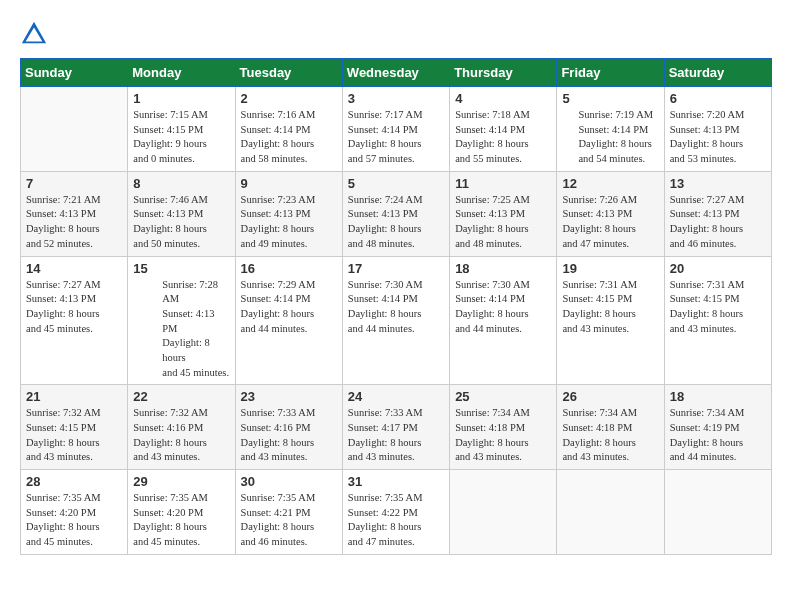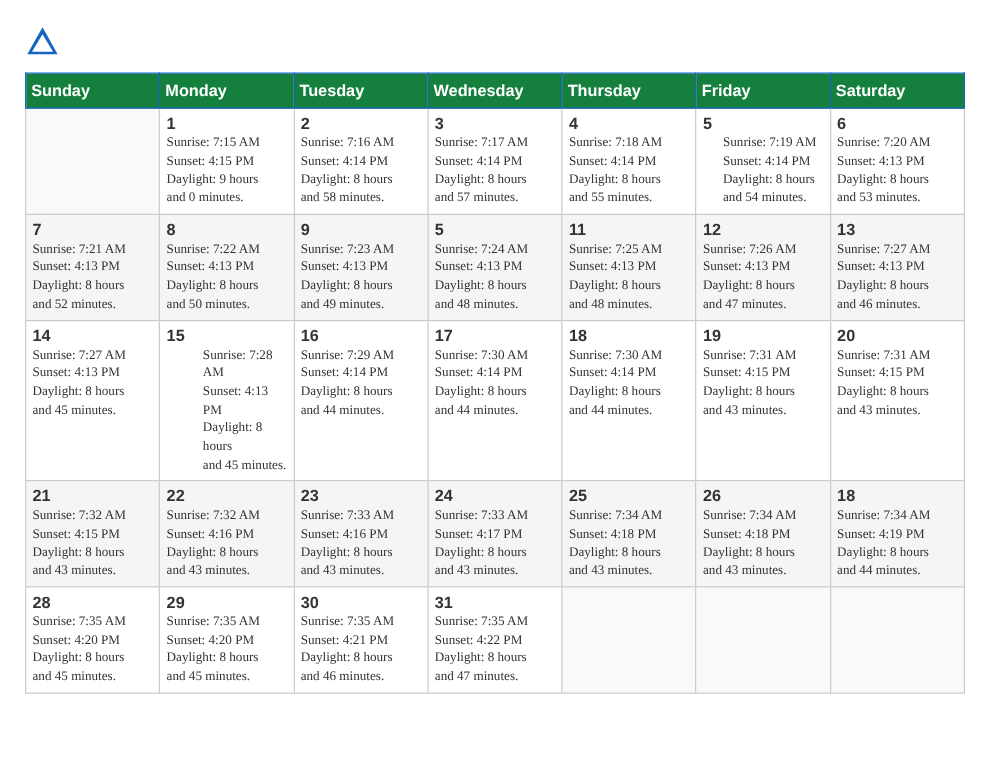--- a/index.html
+++ b/index.html
@@ -169,21 +169,21 @@
       <tr>
         <td>
           <span class="day-number">7</span>
           <div class="day-info" style="white-space: pre-line;">Sunrise: 7:21 AM
 Sunset: 4:13 PM
 Daylight: 8 hours
 and 52 minutes.</div>
         </td>
         <td>
           <span class="day-number">8</span>
-          <div class="day-info" style="white-space: pre-line;">Sunrise: 7:22 AM
+          <div class="day-info" style="white-space: pre-line;">Sunrise: 7:46 AM
 Sunset: 4:13 PM
 Daylight: 8 hours
 and 50 minutes.</div>
         </td>
         <td>
           <span class="day-number">9</span>
           <div class="day-info" style="white-space: pre-line;">Sunrise: 7:23 AM
 Sunset: 4:13 PM
 Daylight: 8 hours
 and 49 minutes.</div>

